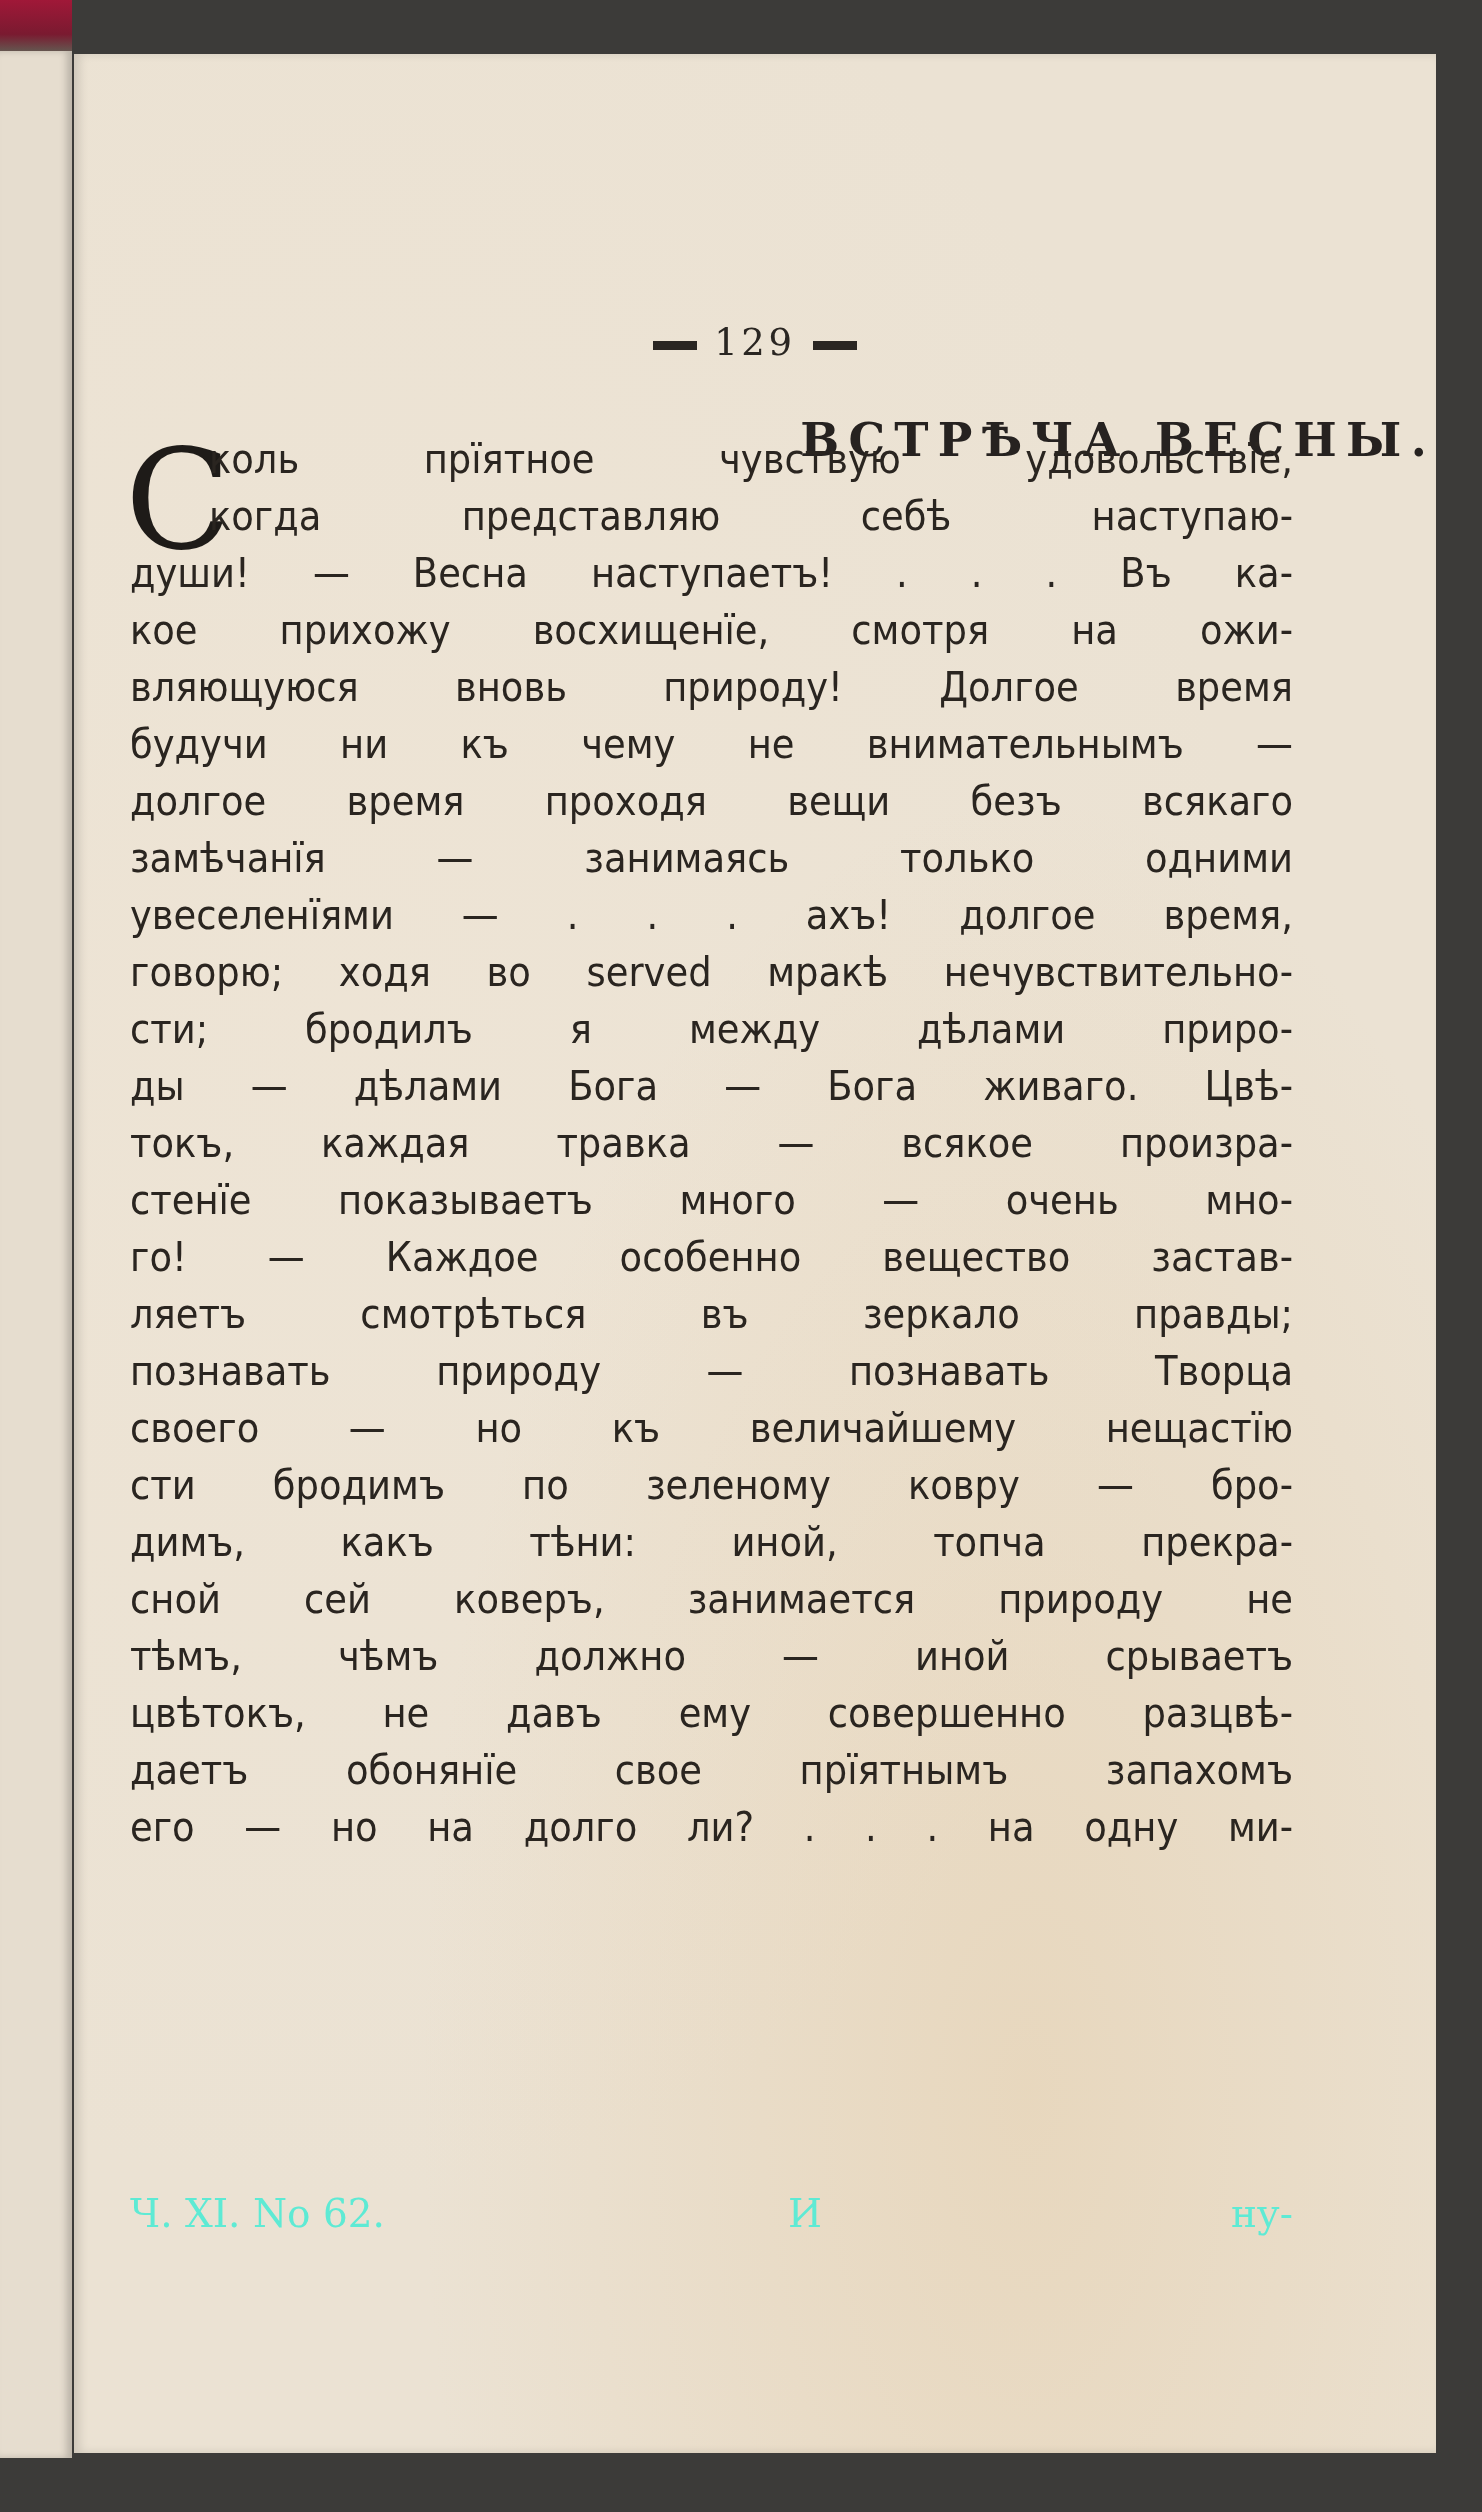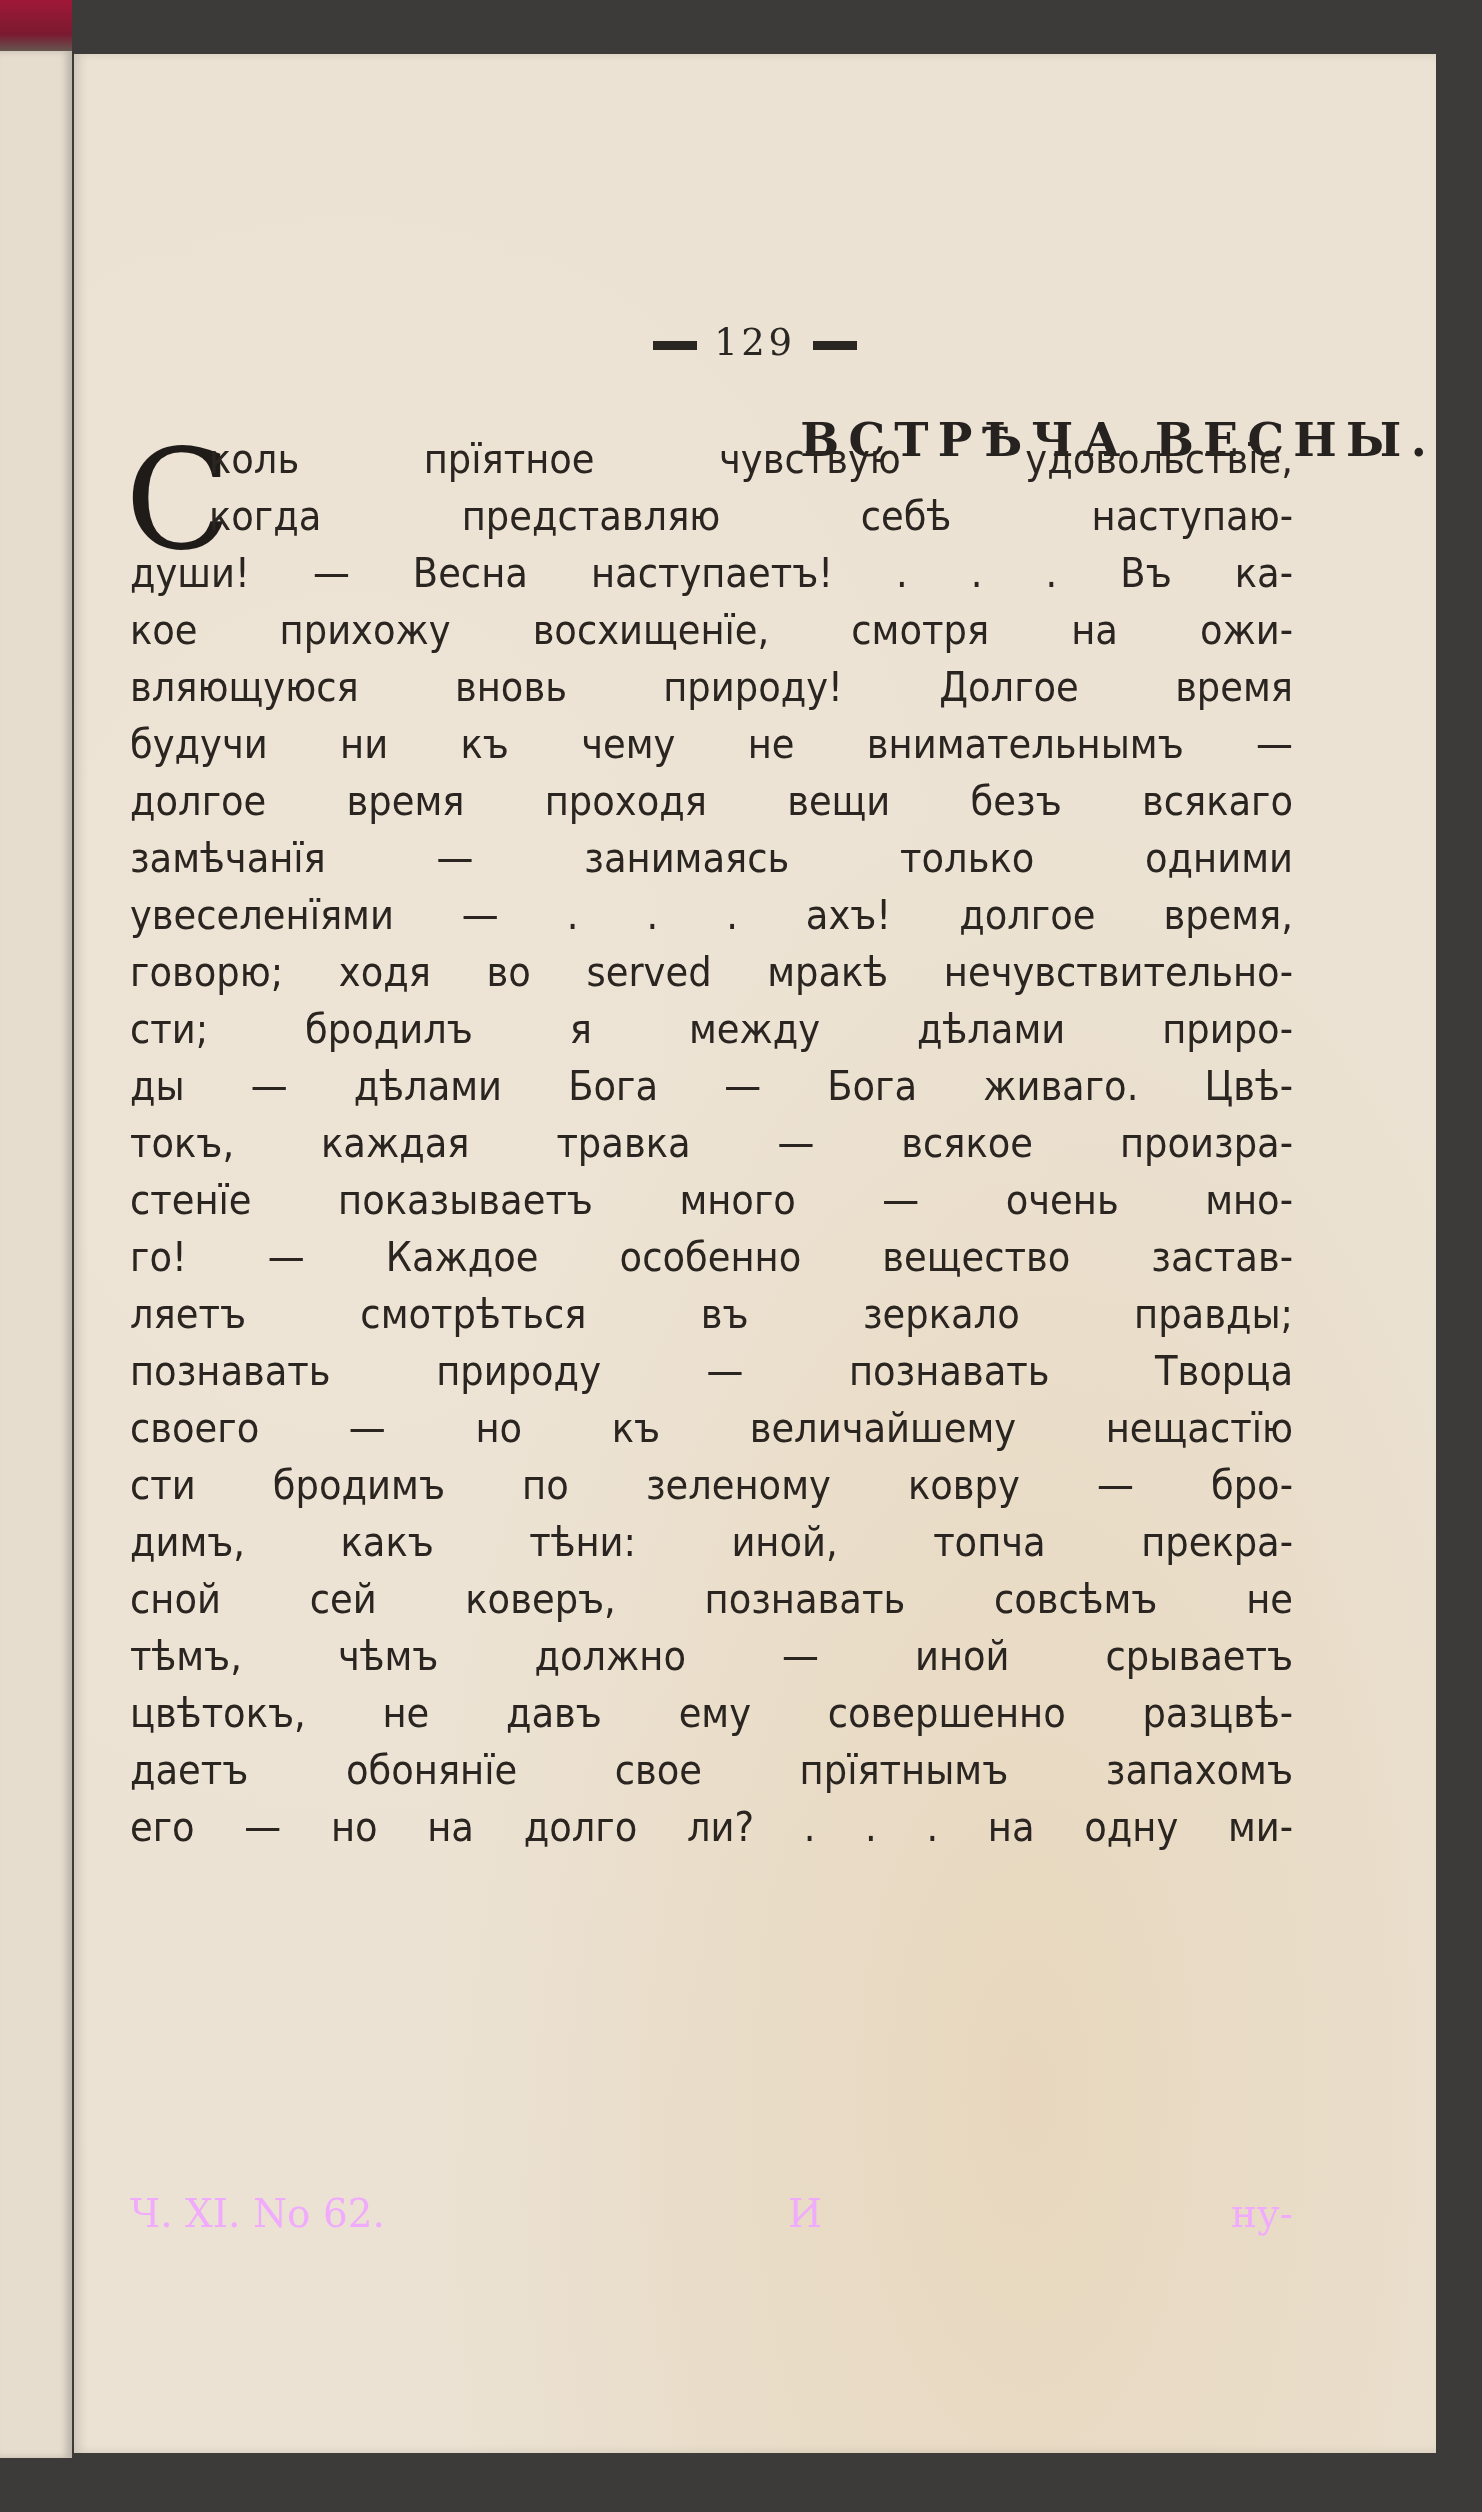--- a/index.html
+++ b/index.html
@@ -42,21 +42,21 @@
     font-size: 41px; line-height: 57px; color: #2a2520;
   }
   .line { display: block; white-space: nowrap; text-align: justify; text-align-last: justify; height: 57px; }
   .line.first, .line.second { padding-left: 79px; }
   .dropcap {
     position: absolute; left: 125px; top: 435px;
     font-family: "DejaVu Serif", serif; font-size: 139px; line-height: 130px; color: #1e1b18;
   }
   .footer {
     position: absolute; left: 130px; top: 2191px; width: 1163px; height: 56px;
-    font-family: "DejaVu Serif", serif; font-size: 39px; color: #f0abfc;
+    font-family: "DejaVu Serif", serif; font-size: 39px; color: #5eead4;
   }
   .footer .sig { position: absolute; left: 0; }
   .footer .mark { position: absolute; left: 658px; }
   .footer .catch { position: absolute; right: 0; }
 </style>
 </head>
 <body>
 
 <div class="binding"></div>
 <div class="left-leaf"></div>
@@ -84,21 +84,21 @@
   <span class="line">сти; бродилъ я между дѣлами приро-</span>
   <span class="line">ды — дѣлами Бога — Бога живаго. Цвѣ-</span>
   <span class="line">токъ, каждая травка — всякое произра-</span>
   <span class="line">стенїе показываетъ много — очень мно-</span>
   <span class="line">го! — Каждое особенно вещество застав-</span>
   <span class="line">ляетъ смотрѣться въ зеркало правды;</span>
   <span class="line">познавать природу — познавать Творца</span>
   <span class="line">своего — но къ величайшему нещастїю</span>
   <span class="line">сти бродимъ по зеленому ковру — бро-</span>
   <span class="line">димъ, какъ тѣни: иной, топча прекра-</span>
-  <span class="line">сной сей коверъ, познавать совсѣмъ не</span>
+  <span class="line">сной сей коверъ, занимается природу не</span>
   <span class="line">тѣмъ, чѣмъ должно — иной срываетъ</span>
   <span class="line">цвѣтокъ, не давъ ему совершенно разцвѣ-</span>
   <span class="line">даетъ обонянїе свое прїятнымъ запахомъ</span>
   <span class="line">его — но на долго ли? . . . на одну ми-</span>
 </div>
 
 <div class="footer">
   <span class="sig">Ч. XI. No 62.</span>
   <span class="mark">И</span>
   <span class="catch">ну-</span>

